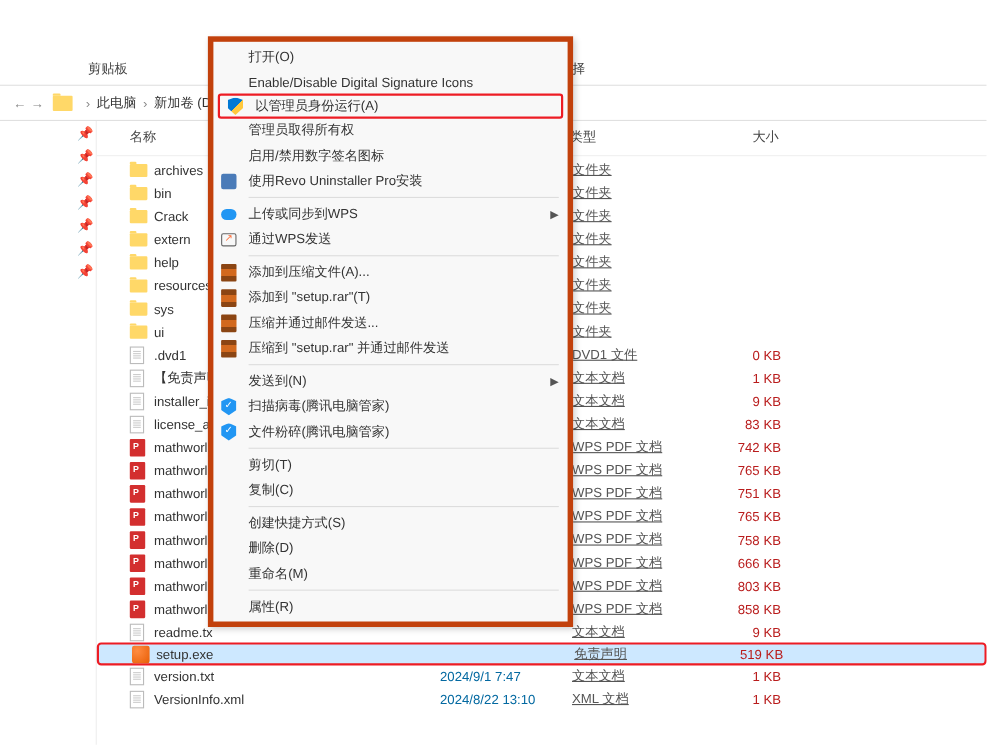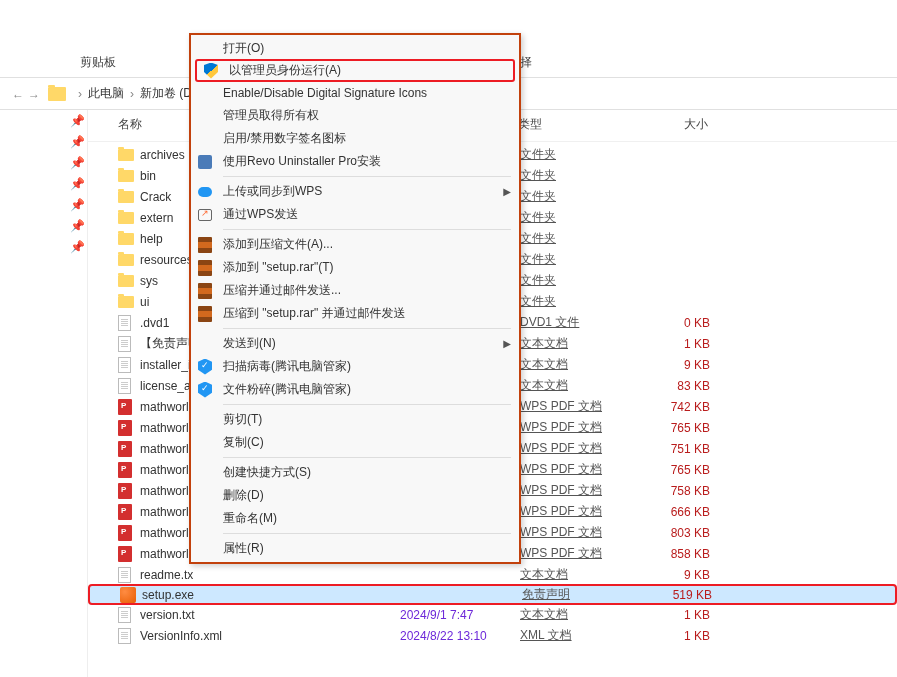--- a/index.html
+++ b/index.html
@@ -32,25 +32,25 @@
     .file-row.highlight-box { border: 2px solid #ed1c24; border-radius: 4px; margin: -1px 0; }
     .file-icon { width: 16px; height: 16px; margin-right: 6px; flex-shrink: 0; }
     .folder-icon { width: 16px; height: 12px; background: #ffd868; border-radius: 1px; position: relative; margin-top: 2px; }
     .folder-icon::before { content: ""; position: absolute; top: -2px; left: 0; width: 6px; height: 2px; background: #ffd868; border-radius: 1px 1px 0 0; }
     .doc-icon { width: 13px; height: 16px; border: 1px solid #bbb; background: #fff; position: relative; }
     .doc-icon::after { content: ""; position: absolute; top: 3px; left: 2px; right: 2px; height: 1px; background: #ccc; box-shadow: 0 2px 0 #ccc, 0 4px 0 #ccc, 0 6px 0 #ccc; }
     .pdf-icon { width: 14px; height: 16px; background: #d32f2f; border-radius: 1px; position: relative; }
     .pdf-icon::after { content: "P"; position: absolute; top: 2px; left: 3px; color: #fff; font-size: 8px; font-weight: bold; }
     .exe-icon { width: 16px; height: 16px; background: radial-gradient(circle at 30% 30%, #ff8c42, #e85d04); border-radius: 2px; }
     .fname { width: 260px; white-space: nowrap; overflow: hidden; text-overflow: ellipsis; color: #333; }
-    .fdate { width: 120px; color: #6d28d9; }
+    .fdate { width: 120px; color: #0369a1; }
     .ftype { width: 110px; color: #555; text-decoration: underline; }
     .fsize { width: 80px; text-align: right; color: #b91c1c; }
     
-    .ctx-menu { position: absolute; left: 189px; top: 33px; width: 332px; background: #f8f8f8; border: 2px solid #c2410c; box-shadow: 2px 2px 6px rgba(0,0,0,0.2); z-index: 100; padding: 2px 0; }
+    .ctx-menu { position: absolute; left: 189px; top: 33px; width: 332px; background: #f8f8f8; border: 5px solid #c2410c; box-shadow: 2px 2px 6px rgba(0,0,0,0.2); z-index: 100; padding: 2px 0; }
     .ctx-item { display: flex; align-items: center; height: 23px; padding: 0 8px 0 4px; cursor: default; }
     .ctx-icon { width: 20px; height: 16px; margin-right: 8px; display: flex; align-items: center; justify-content: center; }
     .ctx-label { flex: 1; color: #333; }
     .ctx-arrow { color: #555; font-size: 10px; }
     .ctx-sep { height: 1px; background: #ddd; margin: 3px 8px 3px 32px; }
     .ctx-highlight { border: 2px solid #ed1c24; border-radius: 3px; margin: -1px 4px; }
     
     .ic-shield { width: 14px; height: 16px; background: linear-gradient(135deg, #0078d4 50%, #ffc83d 50%); clip-path: polygon(50% 0, 100% 15%, 100% 60%, 50% 100%, 0 60%, 0 15%); }
     .ic-revo { width: 14px; height: 14px; background: #4a7bb8; border-radius: 2px; }
     .ic-wps-cloud { width: 14px; height: 10px; background: #2196f3; border-radius: 6px; }
@@ -319,29 +319,29 @@
         </div>
       </div>
   </div>
 </div>
 
 <div class="ctx-menu" id="ctx-menu">
     <div class="ctx-item">
       <div class="ctx-icon"></div>
       <div class="ctx-label">打开(O)</div>
     </div>
+    <div class="ctx-item">
+      <div class="ctx-icon"></div>
+      <div class="ctx-label">Enable/Disable Digital Signature Icons</div>
+    </div>
     <div class="ctx-item ctx-highlight">
       <div class="ctx-icon">
         <div class="ic-shield"></div>
       </div>
       <div class="ctx-label">以管理员身份运行(A)</div>
-    </div>
-    <div class="ctx-item">
-      <div class="ctx-icon"></div>
-      <div class="ctx-label">Enable/Disable Digital Signature Icons</div>
     </div>
     <div class="ctx-item">
       <div class="ctx-icon"></div>
       <div class="ctx-label">管理员取得所有权</div>
     </div>
     <div class="ctx-item">
       <div class="ctx-icon"></div>
       <div class="ctx-label">启用/禁用数字签名图标</div>
     </div>
     <div class="ctx-item">

